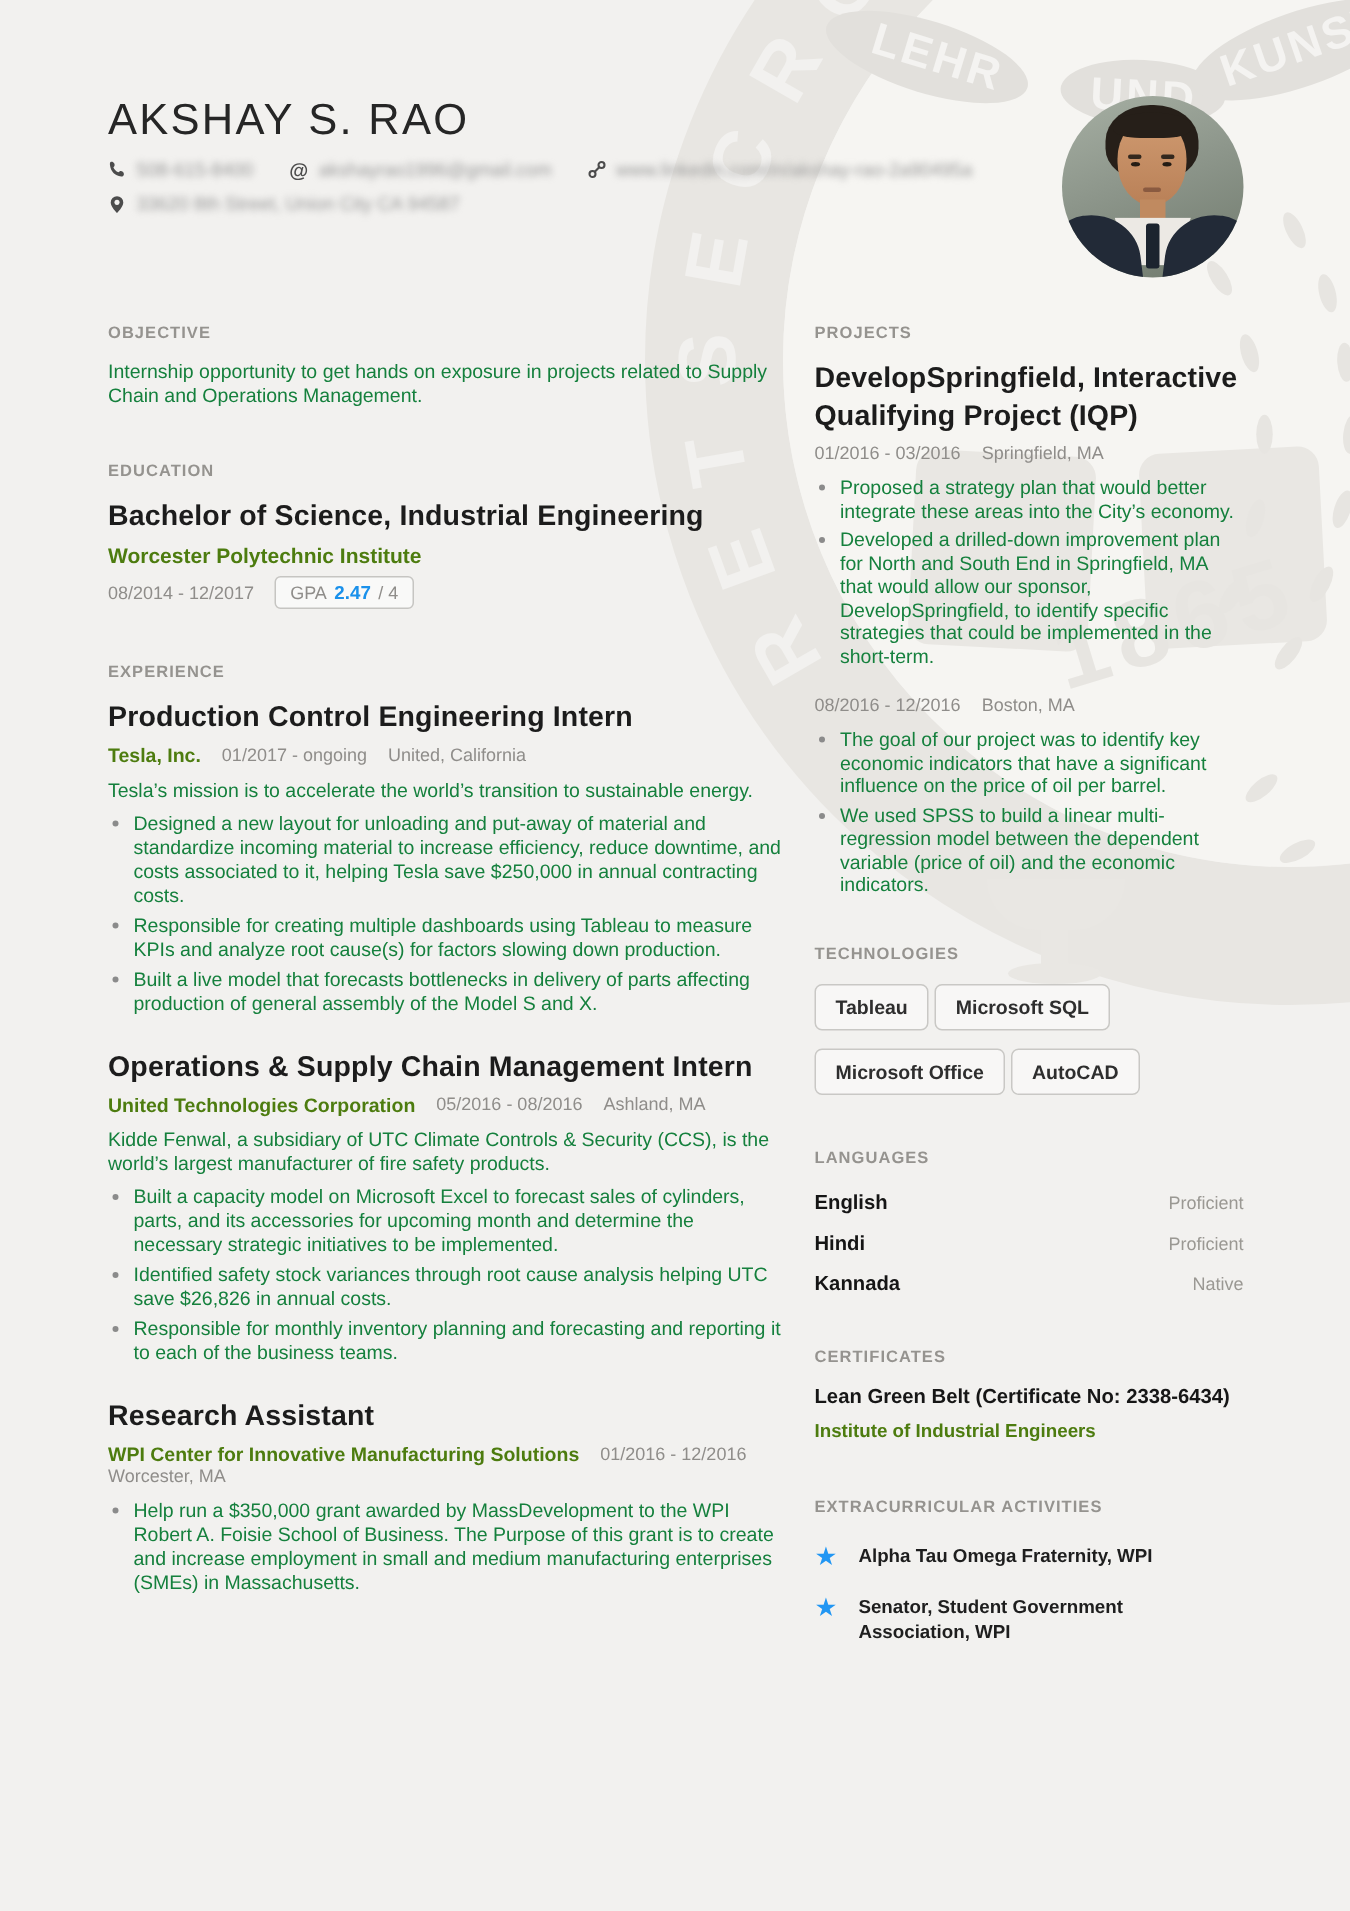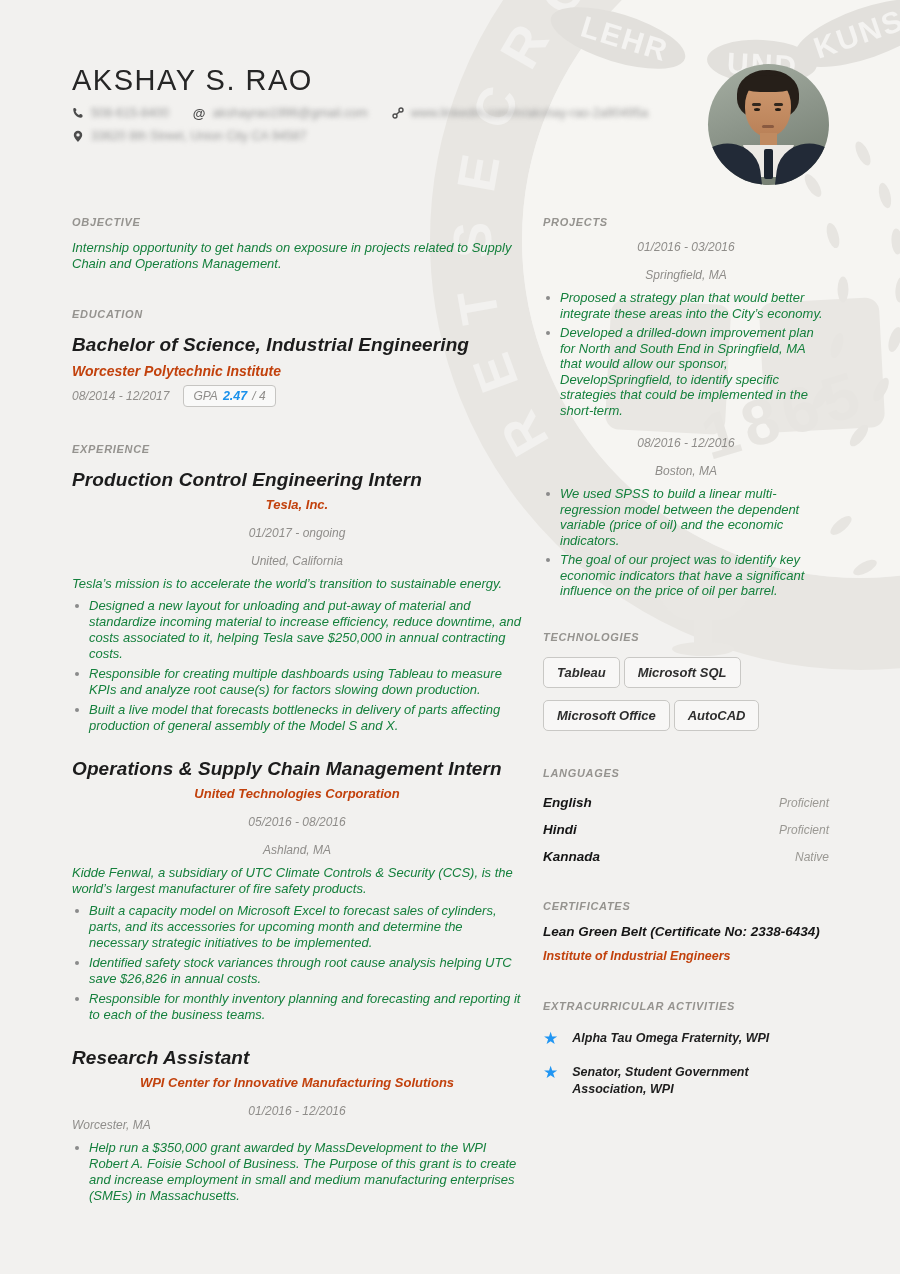--- a/index.html
+++ b/index.html
@@ -46,33 +46,33 @@
   .av-eye{width:6px;height:3px;background:#241c14;border-radius:50%;}
   .av-mouth{left:54px;top:61px;width:12px;height:2.5px;background:#8a5a40;border-radius:2px;}
   .av-neck{left:52px;top:69px;width:17px;height:15px;background:#c08a60;}
   .av-shirt{left:35px;top:81px;width:51px;height:32px;background:#ece9e4;
     clip-path:polygon(0 0,100% 0,76% 100%,24% 100%);}
   .av-suit{top:79px;width:58px;height:54px;background:#222a37;}
   .av-suit.l{left:-6px;border-radius:40% 58% 0 0;transform:rotate(-7deg);}
   .av-suit.r{right:-6px;border-radius:58% 40% 0 0;transform:rotate(7deg);}
   .av-tie{left:56px;top:85px;width:9px;height:30px;background:#1c242f;border-radius:2px;}
   
-  .col{position:absolute;top:216px;font-style:italic;}
+  .col{position:absolute;top:216px;}
   .col-left{left:72px;width:450px;}
   .col-right{left:543px;width:286px;}
   .section{margin-bottom:36px;}
   .sec-label{margin:0 0 12px;font-size:11px;font-weight:bold;color:#95938f;letter-spacing:.7px;}
   .body,li,.summary{font-size:13px;line-height:16px;color:#15803d;}
   .col-right li{line-height:15.5px;}
   p{margin:0;}
   .summary{margin:0 0 6px;}
   h2{margin:0 0 5px;font-size:19px;line-height:25px;font-weight:bold;color:#1c1c1c;letter-spacing:.1px;}
-  .link{color:#c2410c;text-decoration:none;font-weight:bold;cursor:pointer;}
+  .link{color:#4d7c0f;text-decoration:none;font-weight:bold;cursor:pointer;}
   .school-link{font-size:14px;display:inline-block;margin-bottom:6px;}
-  .meta{display:flex;gap:14px;align-items:center;white-space:nowrap;margin-bottom:8px;flex-direction:column;}
+  .meta{display:flex;gap:14px;align-items:flex-start;white-space:nowrap;margin-bottom:8px;}
   .meta .company{font-size:13px;}
   .dim{font-size:12px;color:#8f8d8a;}
   .meta-loc{margin-top:-6px;margin-bottom:8px;}
   .job{margin-top:22px;}
   .proj{margin-top:18px;}
   .proj:first-of-type{margin-top:0;}
   .edu-row{display:flex;gap:14px;align-items:center;}
   .gpa-box{display:inline-flex;gap:5px;align-items:baseline;border:1px solid #c6c5c2;
     border-radius:4px;padding:3px 9px;background:rgba(255,255,255,.55);}
   .gpa-box .g-lab,.gpa-box .g-scale{font-size:12px;color:#8f8d8a;}
@@ -262,38 +262,39 @@
       </div>
     </div>
   </div>
 
   <div class="col col-right">
 
     <div class="section" style="margin-bottom:32px">
       <p class="sec-label">PROJECTS</p>
 
       <div class="proj">
+        <h2>DevelopSpringfield, Interactive Qualifying Project (IQP)</h2>
         <div class="meta">
           <span class="dim">01/2016 - 03/2016</span>
           <span class="dim">Springfield, MA</span>
         </div>
         <ul>
           <li>Proposed a strategy plan that would better integrate these areas into the City’s economy.</li>
           <li>Developed a drilled-down improvement plan for North and South End in Springfield, MA that would allow our sponsor, DevelopSpringfield, to identify specific strategies that could be implemented in the short-term.</li>
         </ul>
       </div>
 
       <div class="proj">
         <div class="meta">
           <span class="dim">08/2016 - 12/2016</span>
           <span class="dim">Boston, MA</span>
         </div>
         <ul>
+          <li>The goal of our project was to identify key economic indicators that have a significant influence on the price of oil per barrel.</li>
           <li>We used SPSS to build a linear multi-regression model between the dependent variable (price of oil) and the economic indicators.</li>
-          <li>The goal of our project was to identify key economic indicators that have a significant influence on the price of oil per barrel.</li>
         </ul>
       </div>
     </div>
 
     <div class="section">
       <p class="sec-label" style="margin-bottom:14px">TECHNOLOGIES</p>
       <div class="tags">
         <span class="tag">Tableau</span>
         <span class="tag">Microsoft SQL</span>
         <span class="tag">Microsoft Office</span>

